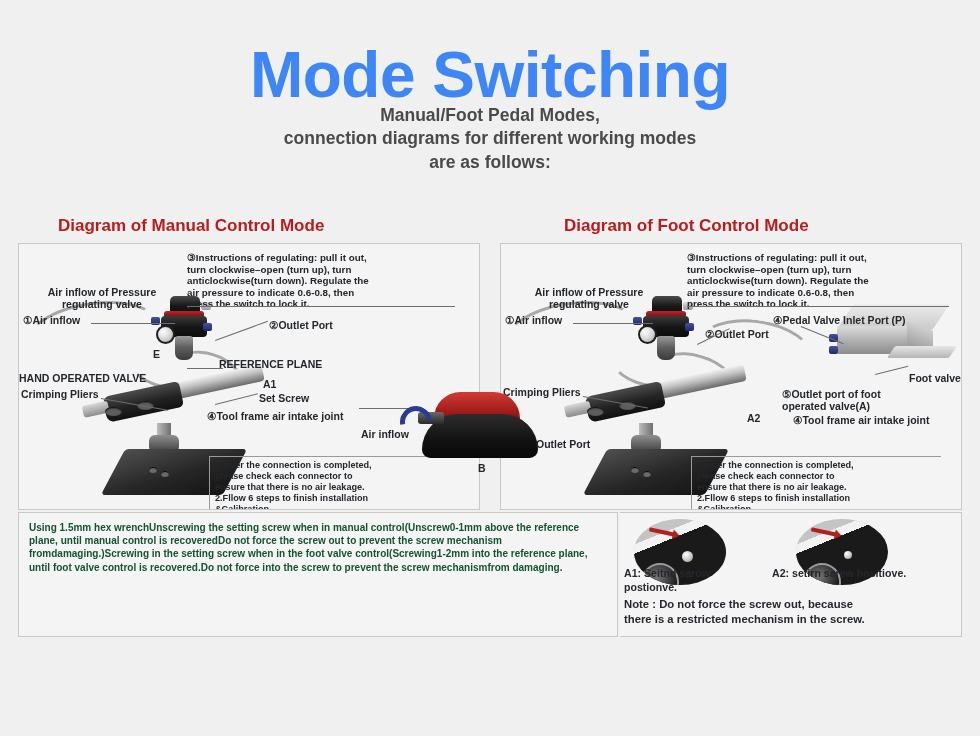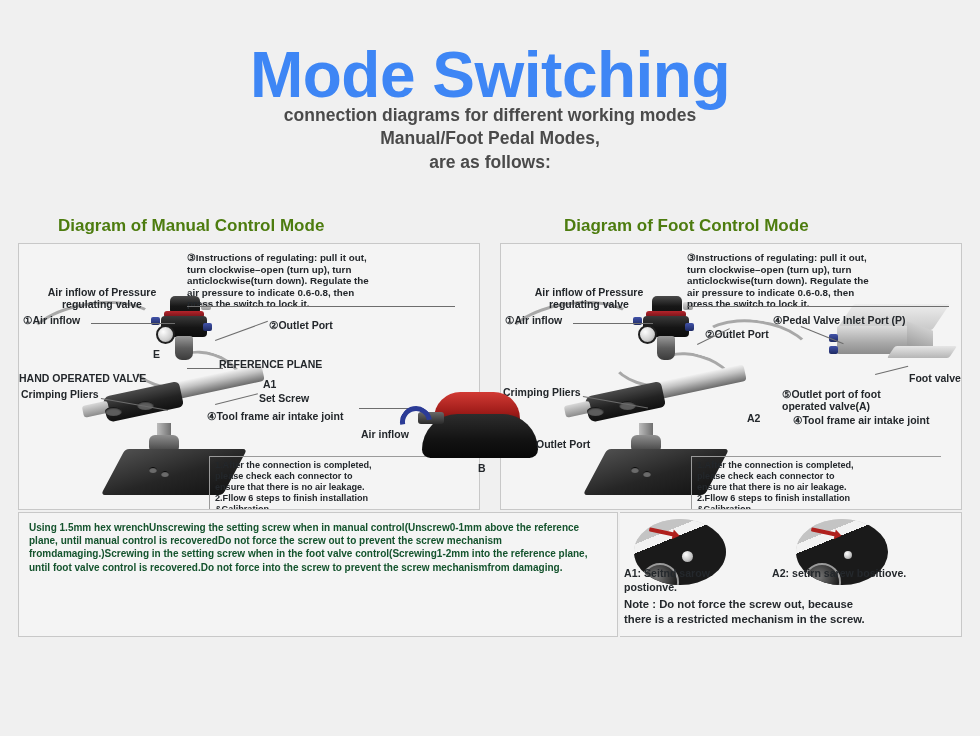--- a/index.html
+++ b/index.html
@@ -21,21 +21,21 @@
     line-height:1.05;
   }
   .subtitle{
     position:absolute;left:0;top:104px;width:980px;text-align:center;
     font-size:17.5px;font-weight:600;color:#4a4a4a;line-height:1.33;
   }
   .subtitle div{white-space:nowrap;}
 
   
   .sec-head{
-    position:absolute;font-size:17px;font-weight:bold;color:#4d7c0f;
+    position:absolute;font-size:17px;font-weight:bold;color:#b91c1c;
     white-space:nowrap;
   }
   #head-manual{left:58px;top:216px;}
   #head-foot{left:564px;top:216px;}
 
   
   .panel{
     position:absolute;top:243px;height:267px;
     background:#f4f4f4;
     border:1px solid #c8c8c8;
@@ -171,22 +171,22 @@
   .cap{position:absolute;font-size:10.6px;font-weight:bold;color:#24282c;line-height:1.28;}
   .note-bottom{position:absolute;font-size:11.3px;font-weight:bold;color:#24282c;line-height:1.3;white-space:pre-line;}
 </style>
 </head>
 <body>
 
 <div id="page">
 
   <div class="title">Mode Switching</div>
   <div class="subtitle">
+    <div>Manual/Foot Pedal Modes,</div>
     <div>connection diagrams for different working modes</div>
-    <div>Manual/Foot Pedal Modes,</div>
     <div>are as follows:</div>
   </div>
 
   <div class="sec-head" id="head-manual">Diagram of Manual Control Mode</div>
   <div class="sec-head" id="head-foot">Diagram of Foot Control Mode</div>
 
   <div class="panel" id="panel-manual">
 
     <div class="tube" style="left:6px;top:58px;width:132px;height:62px;transform:rotate(-8deg);"></div>
     <div class="tube" style="left:108px;top:86px;width:90px;height:54px;transform:rotate(186deg);"></div>

